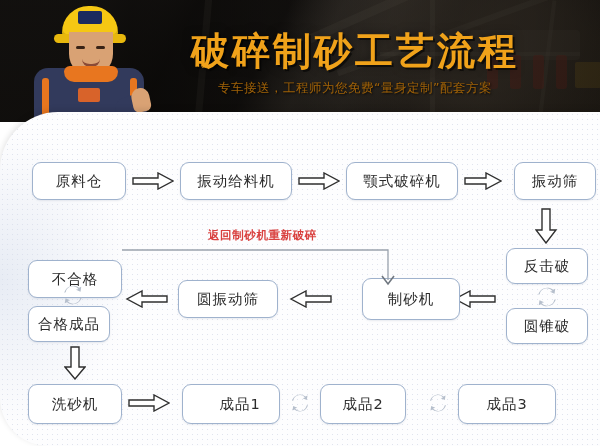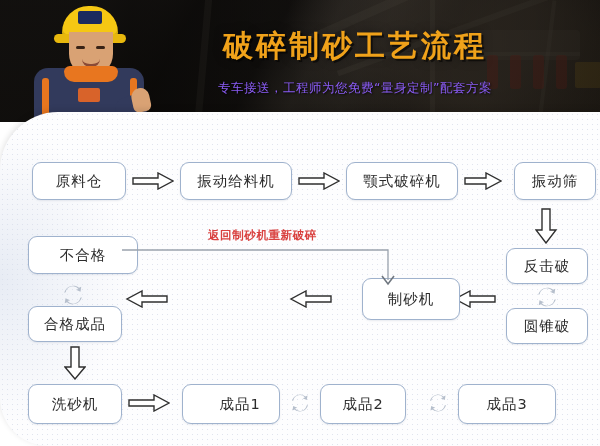--- a/index.html
+++ b/index.html
@@ -87,28 +87,28 @@
     background: #323a5c; border-radius: 12px; transform: rotate(-18deg);
   }
   .thumb {
     position: absolute; left: 116px; top: 84px; width: 18px; height: 24px;
     background: #d9a274; border-radius: 9px 9px 6px 6px; transform: rotate(-12deg);
   }
 
   .banner-title {
     position: absolute; left: 0; right: 0; top: 26px;
     text-align: center; padding-left: 110px;
-    font-size: 30px; font-weight: bold; letter-spacing: 3px;
+    font-size: 38px; font-weight: bold; letter-spacing: 3px;
     color: #f0a21a;
     text-shadow: 2px 2px 0 rgba(0,0,0,.55), 0 0 10px rgba(0,0,0,.5);
   }
   .banner-sub {
     position: absolute; left: 0; right: 0; top: 80px;
     text-align: center; padding-left: 110px;
-    font-size: 12.5px; color: #8b5cf6; letter-spacing: .5px;
+    font-size: 12.5px; color: #a16207; letter-spacing: .5px;
     text-shadow: 1px 1px 2px rgba(0,0,0,.85);
   }
 
   
   .card {
     position: absolute; left: 0; top: 112px; width: 600px; height: 334px;
     background-color: #fdfdfe;
     background-image: radial-gradient(#dfe3ee 0.7px, rgba(0,0,0,0) 0.7px);
     background-size: 5px 5px;
     border-radius: 58px 0 0 48px;
@@ -251,39 +251,42 @@
     <div class="node" style="left:338px; top:166px; width:98px; height:42px;margin-left:24px;">
       <span>制砂机</span>
     </div>
 
     <div class="arrow" style="left:288px; top:178px;">
       <svg width="44" height="18" viewBox="0 0 44 18">
         <path d="M43 6 H18 V1 L3 9 L18 17 V12 H43 Z" fill="#ffffff" stroke="#2f2f2f" stroke-width="1.4" stroke-linejoin="miter"></path>
       </svg>
     </div>
 
+    <div class="node" style="left:178px; top:168px; width:100px; height:38px;">
+      <span>圆振动筛</span>
+    </div>
 
     <div class="arrow" style="left:124px; top:178px;">
       <svg width="44" height="18" viewBox="0 0 44 18">
         <path d="M43 6 H18 V1 L3 9 L18 17 V12 H43 Z" fill="#ffffff" stroke="#2f2f2f" stroke-width="1.4" stroke-linejoin="miter"></path>
       </svg>
     </div>
 
-    <div class="node" style="left:28px; top:124px; width:110px; height:38px;">
+    <div class="node" style="left:28px; top:148px; width:94px; height:38px;">
       <span>不合格</span>
     </div>
 
     <div class="cycle-icon" style="left:62px; top:172px;">
       <svg width="22" height="22" viewBox="0 0 24 24">
         <path d="M4 9 A8 8 0 0 1 18 5.5 L15.2 6.2 L20.2 8.4 L21 3 L18.6 4.2 A10 10 0 0 0 2.4 9.6 Z" fill="#b6bfcc"></path>
         <path d="M20 15 A8 8 0 0 1 6 18.5 L8.8 17.8 L3.8 15.6 L3 21 L5.4 19.8 A10 10 0 0 0 21.6 14.4 Z" fill="#b6bfcc"></path>
       </svg>
     </div>
 
-    <div class="node" style="left:28px; top:194px; width:94px; height:36px;">
+    <div class="node" style="left:28px; top:194px; width:82px; height:36px;">
       <span>合格成品</span>
     </div>
 
     <div class="arrow" style="left:64px; top:234px;">
       <svg width="22" height="34" viewBox="0 0 22 34">
         <path d="M7 1 H15 V21 H21 L11 33 L1 21 H7 Z" fill="#ffffff" stroke="#2f2f2f" stroke-width="1.4" stroke-linejoin="miter"></path>
       </svg>
     </div>
 
     <div class="return-label" style="left:168px; top:116px;">返回制砂机重新破碎</div>

